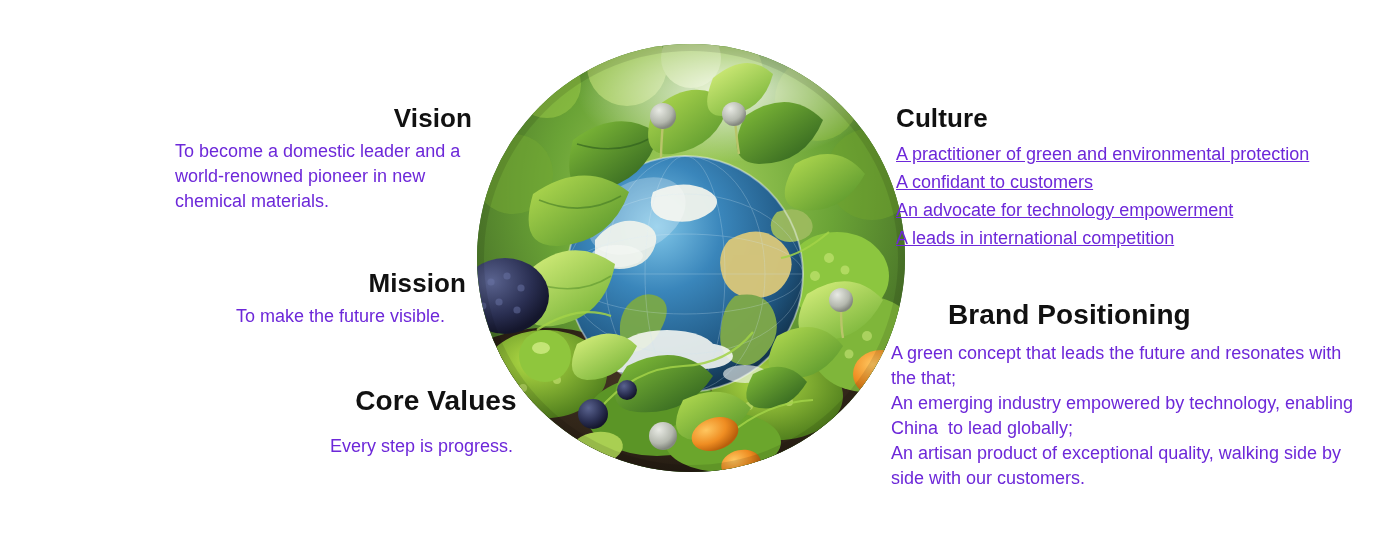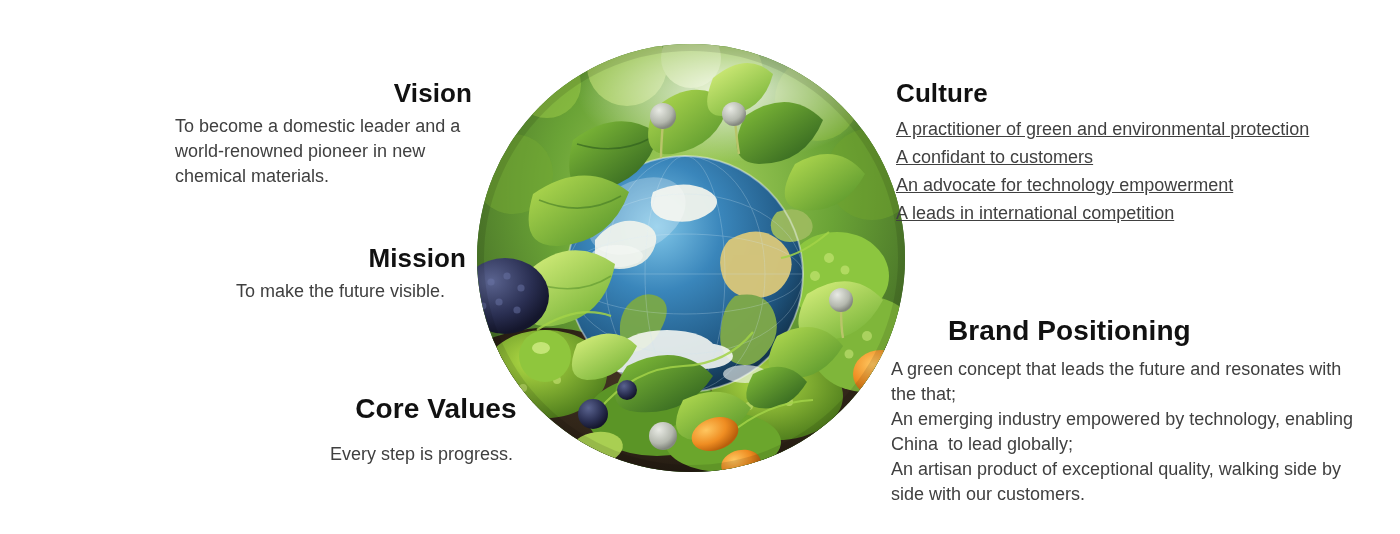--- a/index.html
+++ b/index.html
@@ -41,52 +41,52 @@
 
   
   .block { position: absolute; }
 
   .heading {
     font-weight: bold;
     color: #111111;
     letter-spacing: 0.1px;
     white-space: nowrap;
   }
-  .heading-sm { font-size: 26px; line-height: 30px; }
+  .heading-sm { font-size: 26px; line-height: 30px; margin-top: 25px; }
   .heading-lg { font-size: 28px; line-height: 33px; }
 
   .body-text {
     font-size: 18px;
     line-height: 25px;
-    color: #404040;
+    color: #6d28d9;
     font-weight: normal;
   }
   .body-text .line { display: block; white-space: pre; }
 
   
   #vision-block { left: 175px; top: 78px; width: 330px; }
   #vision-block .heading { text-align: right; padding-right: 33px; }
   #vision-block .body-text { margin-top: 6px; text-align: left; }
 
   
   #mission-block { left: 236px; top: 243px; width: 270px; }
   #mission-block .heading { text-align: right; padding-right: 40px; }
   #mission-block .body-text { margin-top: 6px; text-align: left; }
 
   
-  #corevalues-block { left: 330px; top: 392px; width: 250px; }
+  #corevalues-block { left: 330px; top: 384px; width: 250px; }
   #corevalues-block .heading { text-align: center; padding-right: 38px; }
   #corevalues-block .body-text { margin-top: 17px; padding-right: 38px; }
 
   
   #culture-block { left: 896px; top: 78px; width: 520px; }
   #culture-block .body-text { margin-top: 7px; line-height: 28px; text-decoration: underline; }
 
   
-  #brand-block { left: 891px; top: 298px; width: 480px; margin-top: 16px; }
+  #brand-block { left: 891px; top: 298px; width: 480px; }
   #brand-block .heading { margin-left: 57px; }
   #brand-block .body-text { margin-top: 10px; line-height: 25px; }
 </style>
 </head>
 <body>
 
 <div class="canvas">
 
   <div class="hero-circle">
     <svg viewBox="0 0 428 428" xmlns="http://www.w3.org/2000/svg">

